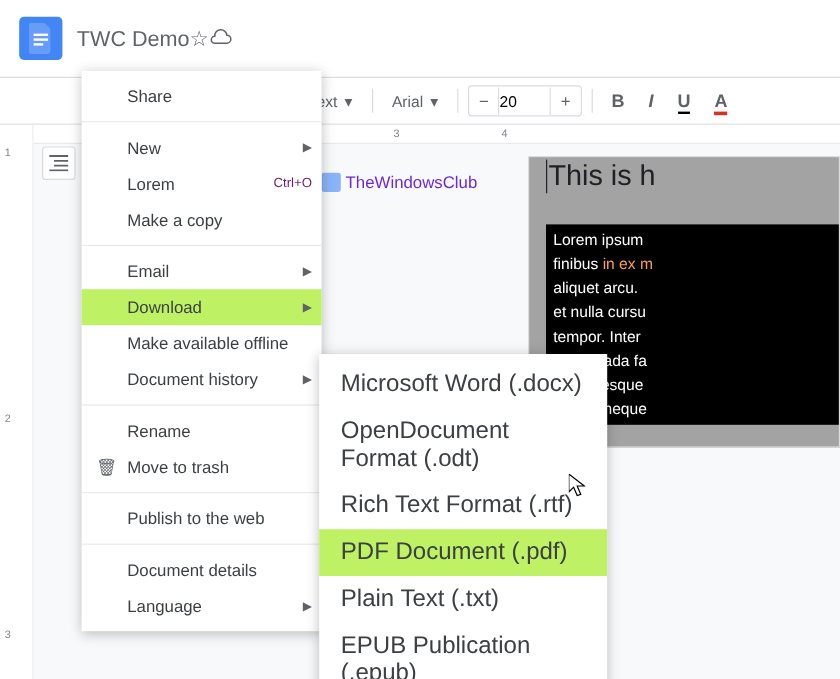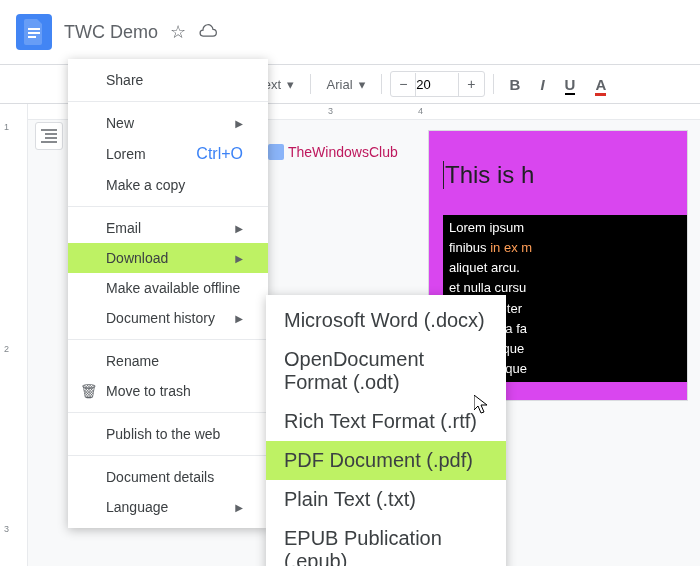--- a/index.html
+++ b/index.html
@@ -1,21 +1,21 @@
 <!DOCTYPE html>
 <html><head>
 <meta charset="utf-8">
 <style>
 * { margin: 0; padding: 0; box-sizing: border-box; font-family: Arial, sans-serif; }
 body { width: 700px; height: 566px; overflow: hidden; background: #fff; position: relative; }
 .header { height: 64px; display: flex; align-items: center; padding: 8px 16px; }
 .logo { width: 36px; height: 36px; background: #4285f4; border-radius: 4px; display: flex; align-items: center; justify-content: center; margin-right: 12px; }
 .logo svg { fill: #fff; }
 .title-area { flex: 1; }
-.doc-title { font-size: 18px; color: #5f6368; display: flex; align-items: center; gap: 12px; }
+.doc-title { font-size: 18px; color: #5f6368; display: flex; align-items: center; }
 .star-icon, .cloud-icon { color: #5f6368; cursor: pointer; }
 .menubar { display: flex; align-items: center; gap: 2px; font-size: 14px; color: #202124; margin-top: 4px; }
 .menu-item { padding: 4px 7px; cursor: pointer; border-radius: 3px; }
 .menu-item.active { background: #e8eaed; }
 .last-edit { color: #5f6368; text-decoration: underline; font-size: 13px; margin-left: 12px; }
 .toolbar { height: 40px; border-top: 1px solid #dadce0; border-bottom: 1px solid #dadce0; display: flex; align-items: center; padding: 0 16px; gap: 4px; font-size: 13px; color: #5f6368; }
 .tb-sep { width: 1px; height: 20px; background: #dadce0; margin: 0 4px; }
 .tb-dropdown { padding: 4px 8px; display: flex; align-items: center; gap: 6px; cursor: pointer; }
 .font-size-box { display: flex; align-items: center; border: 1px solid #dadce0; border-radius: 3px; }
 .font-size-box button { border: none; background: none; padding: 4px 8px; cursor: pointer; font-size: 14px; color: #5f6368; }
@@ -24,31 +24,31 @@
 .underline-a { border-bottom: 2px solid #000; }
 .color-a { border-bottom: 3px solid #d93025; padding-bottom: 0; }
 .main { display: flex; height: calc(100% - 104px); position: relative; }
 .ruler-v { width: 28px; background: #fff; border-right: 1px solid #e8eaed; position: relative; font-size: 9px; color: #80868b; }
 .ruler-v .tick { position: absolute; left: 4px; }
 .outline-btn { position: absolute; left: 35px; top: 18px; width: 28px; height: 28px; border: 1px solid #dadce0; border-radius: 3px; display: flex; align-items: center; justify-content: center; cursor: pointer; color: #5f6368; background: #fff; z-index: 1; }
 .doc-area { flex: 1; background: #f8f9fa; position: relative; overflow: hidden; }
 .ruler-h { height: 16px; background: #fff; border-bottom: 1px solid #e8eaed; position: relative; font-size: 9px; color: #80868b; }
 .ruler-h .tick { position: absolute; top: 2px; }
 .ruler-h .indent { position: absolute; top: 8px; left: 198px; color: #4285f4; }
-.page { position: absolute; right: 12px; top: 26px; width: 260px; background: #d946ef; border: 1px solid #dadce0; padding: 30px 0 18px 14px; }
-.watermark { position: absolute; top: 40px; left: 240px; display: flex; align-items: center; gap: 4px; color: #be185d; font-size: 14px; }
+.page { position: absolute; right: 0; top: 26px; width: 260px; background: #a3a3a3; border: 1px solid #dadce0; padding: 2px 0 18px 14px; }
+.watermark { position: absolute; top: 40px; left: 240px; display: flex; align-items: center; gap: 4px; color: #6d28d9; font-size: 14px; }
 .watermark .wm-icon { width: 16px; height: 16px; background: #8ab4f8; border-radius: 2px; }
 .heading-text { font-size: 24px; color: #202124; margin-bottom: 26px; border-left: 1px solid #202124; padding-left: 1px; }
 .body-text { background: #000; color: #fff; font-size: 13px; line-height: 1.55; padding: 3px 0 3px 6px; }
 .body-text .orange { color: #ff9e57; margin-top: 32px; }
 .dropdown-menu { position: absolute; left: 68px; top: 59px; width: 200px; background: #fff; box-shadow: 0 2px 10px rgba(0,0,0,.25); z-index: 100; padding: 6px 0; font-size: 14px; color: #3c4043; }
-.dm-item { padding: 7px 25px 7px 38px; cursor: pointer; display: flex; justify-content: space-between; align-items: center; position: relative; }
+.dm-item { padding: 7px 8px 7px 38px; cursor: pointer; display: flex; justify-content: space-between; align-items: center; position: relative; }
 .dm-item:hover, .dm-item.hovered { background: #bef264; }
 .dm-item .arrow { color: #5f6368; font-size: 10px; }
-.dm-item .shortcut { color: #3b82f6; font-size: 16px; }
+.dm-item .shortcut { color: #701a75; font-size: 11px; }
 .dm-item .icon-left { position: absolute; left: 12px; color: #5f6368; }
 .dm-sep { height: 1px; background: #e8eaed; margin: 6px 0; }
 .submenu { position: absolute; left: 266px; top: 295px; width: 240px; background: #fff; box-shadow: 0 2px 10px rgba(0,0,0,.25); z-index: 101; padding: 6px 0; font-size: 20px; color: #3c4043; }
 .submenu .dm-item { padding: 8px 18px; }
 .cursor-ptr { position: absolute; left: 474px; top: 395px; z-index: 200; font-size: 16px; color: #000; }
 </style>
 </head>
 <body>
 
 <div class="header">

